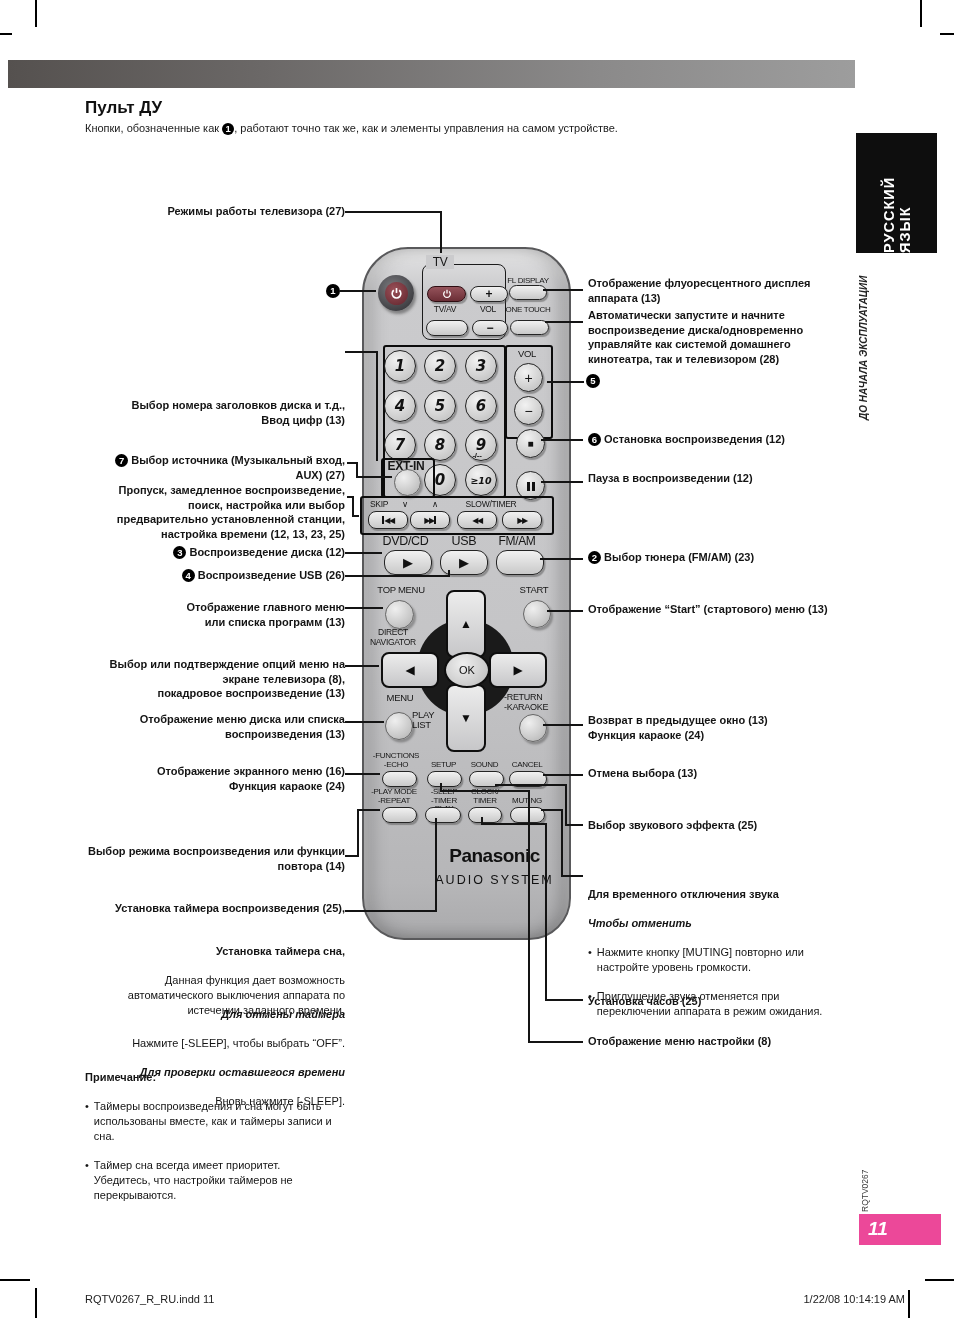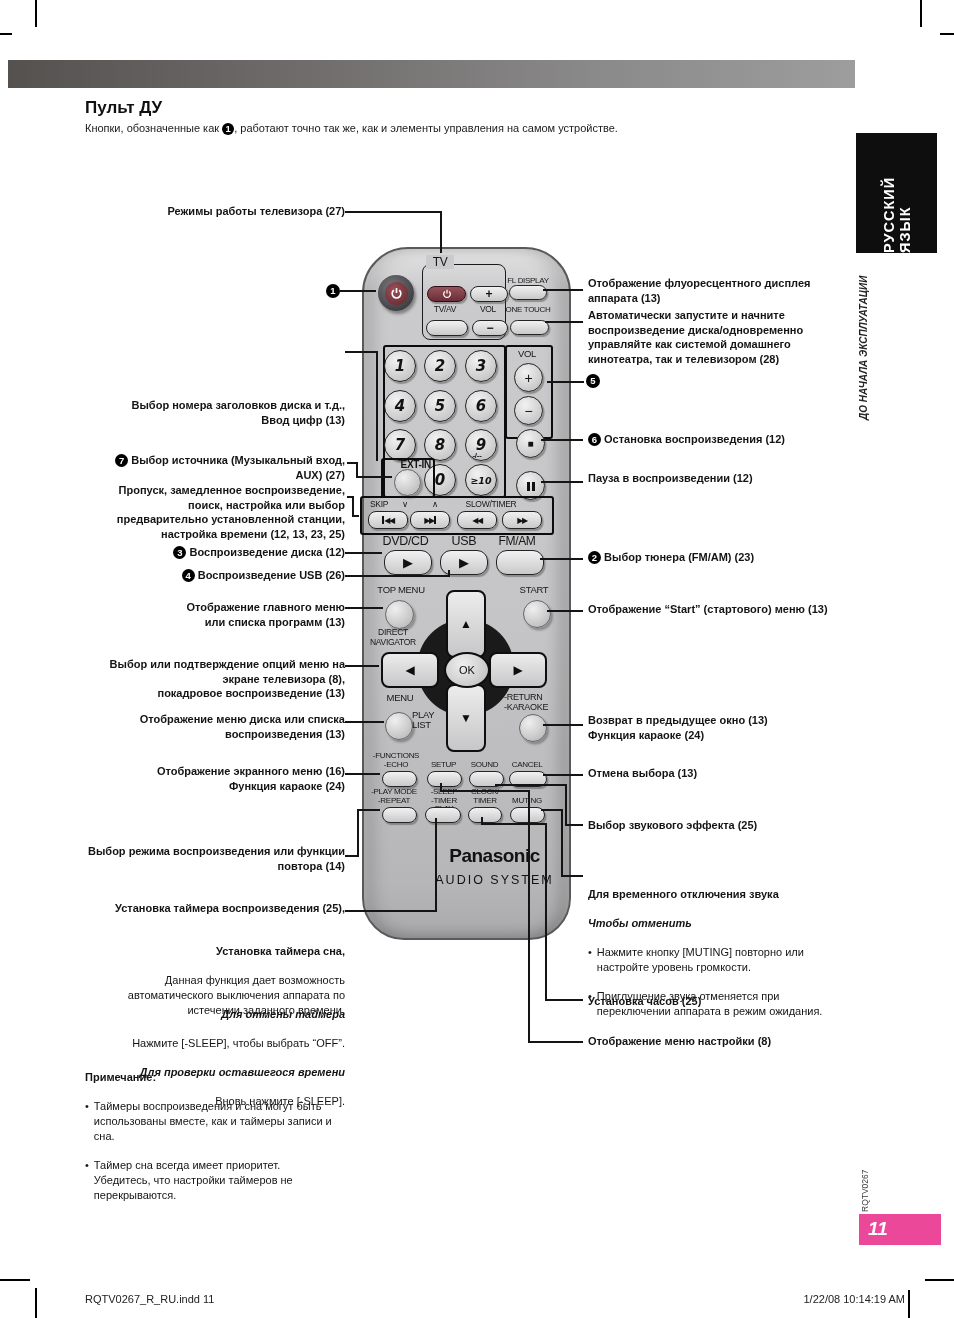--- a/index.html
+++ b/index.html
@@ -175,21 +175,21 @@
       </div>
     <div class="cbtn dig" style="left:60px;top:215px;width:30px;height:30px;">
         <span>0</span>
       </div>
     <div class="rl" style="left:98px;top:202px;width:30px;font-size:8px;font-weight:bold;">-/--</div>
     <div class="cbtn dig" style="left:101px;top:215px;width:30px;height:30px;font-size:9.5px;">
         <span>≥10</span>
       </div>
 
     <div class="kbox" style="left:17px;top:209px;width:50px;height:36px;"></div>
-    <div class="rl" style="left:17px;top:210px;width:50px;font-size:10px;font-weight:bold;text-align:right;">EXT-IN</div>
+    <div class="rl" style="left:17px;top:210px;width:50px;font-size:12px;font-weight:bold;">EXT-IN</div>
     <div class="rbtn" style="left:30px;top:220px;width:25px;height:25px;"></div>
 
     <div class="kbox" style="left:141px;top:96px;width:44px;height:90px;"></div>
     <div class="rl" style="left:141px;top:99px;width:44px;font-size:9.5px;">VOL</div>
     <div class="cbtn" style="left:150px;top:114px;width:27px;height:27px;font-size:14px;">
         <span>+</span>
       </div>
     <div class="cbtn" style="left:150px;top:147px;width:27px;height:27px;font-size:14px;">
         <span>−</span>
       </div>

